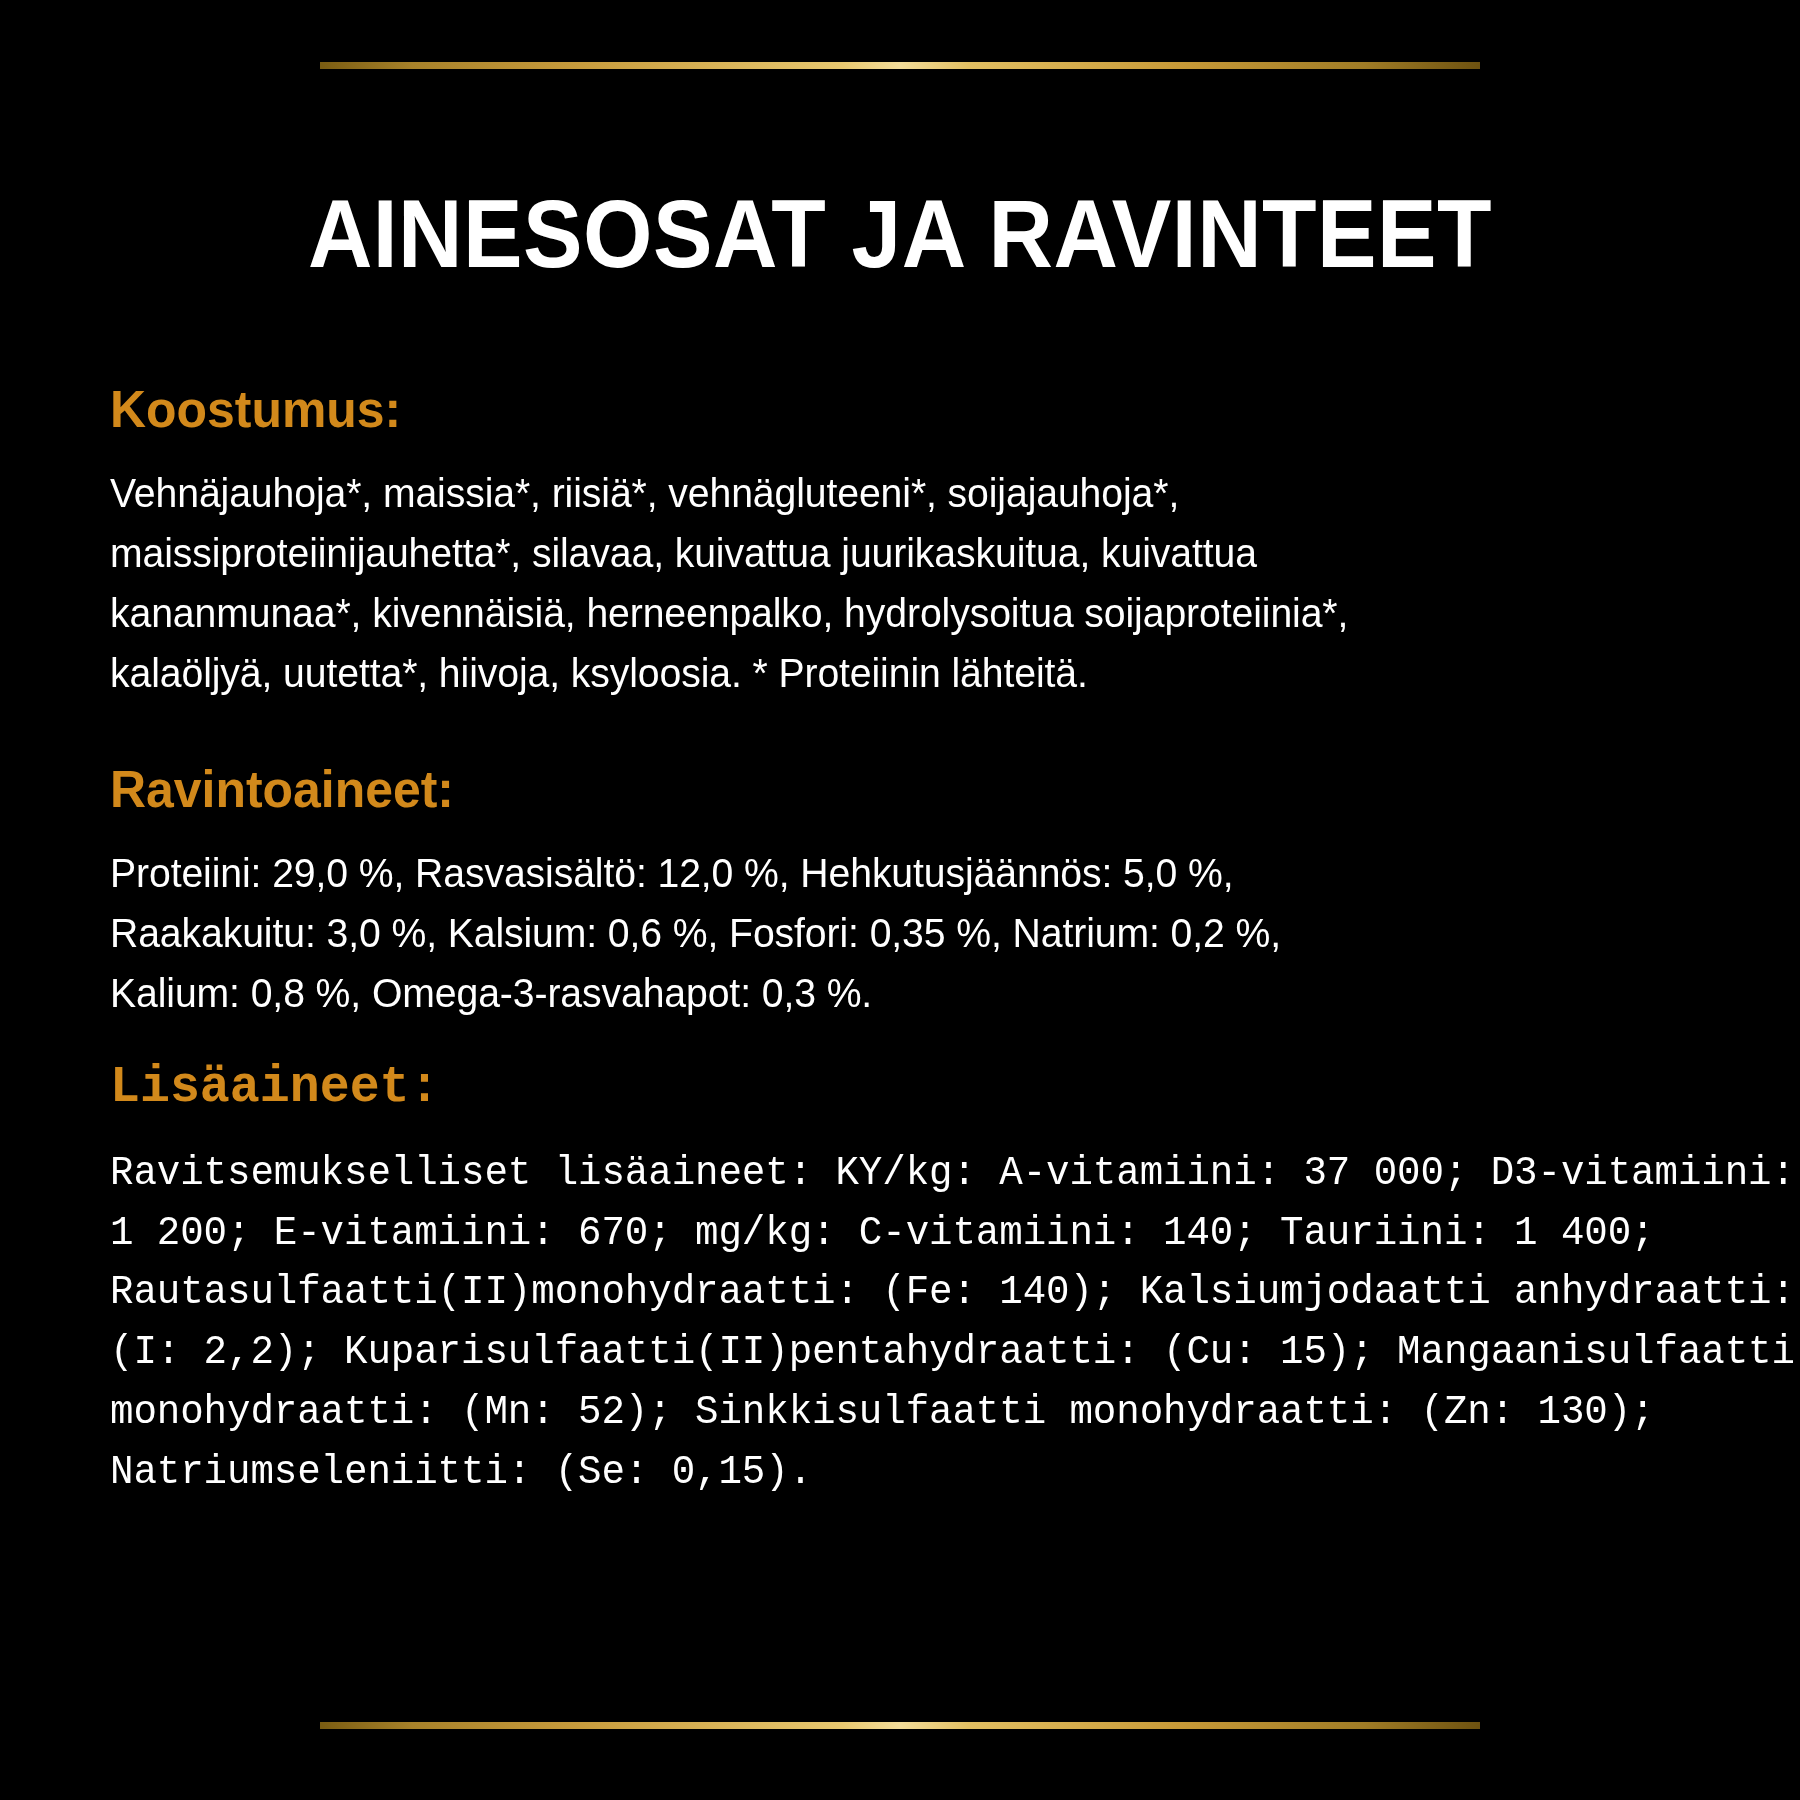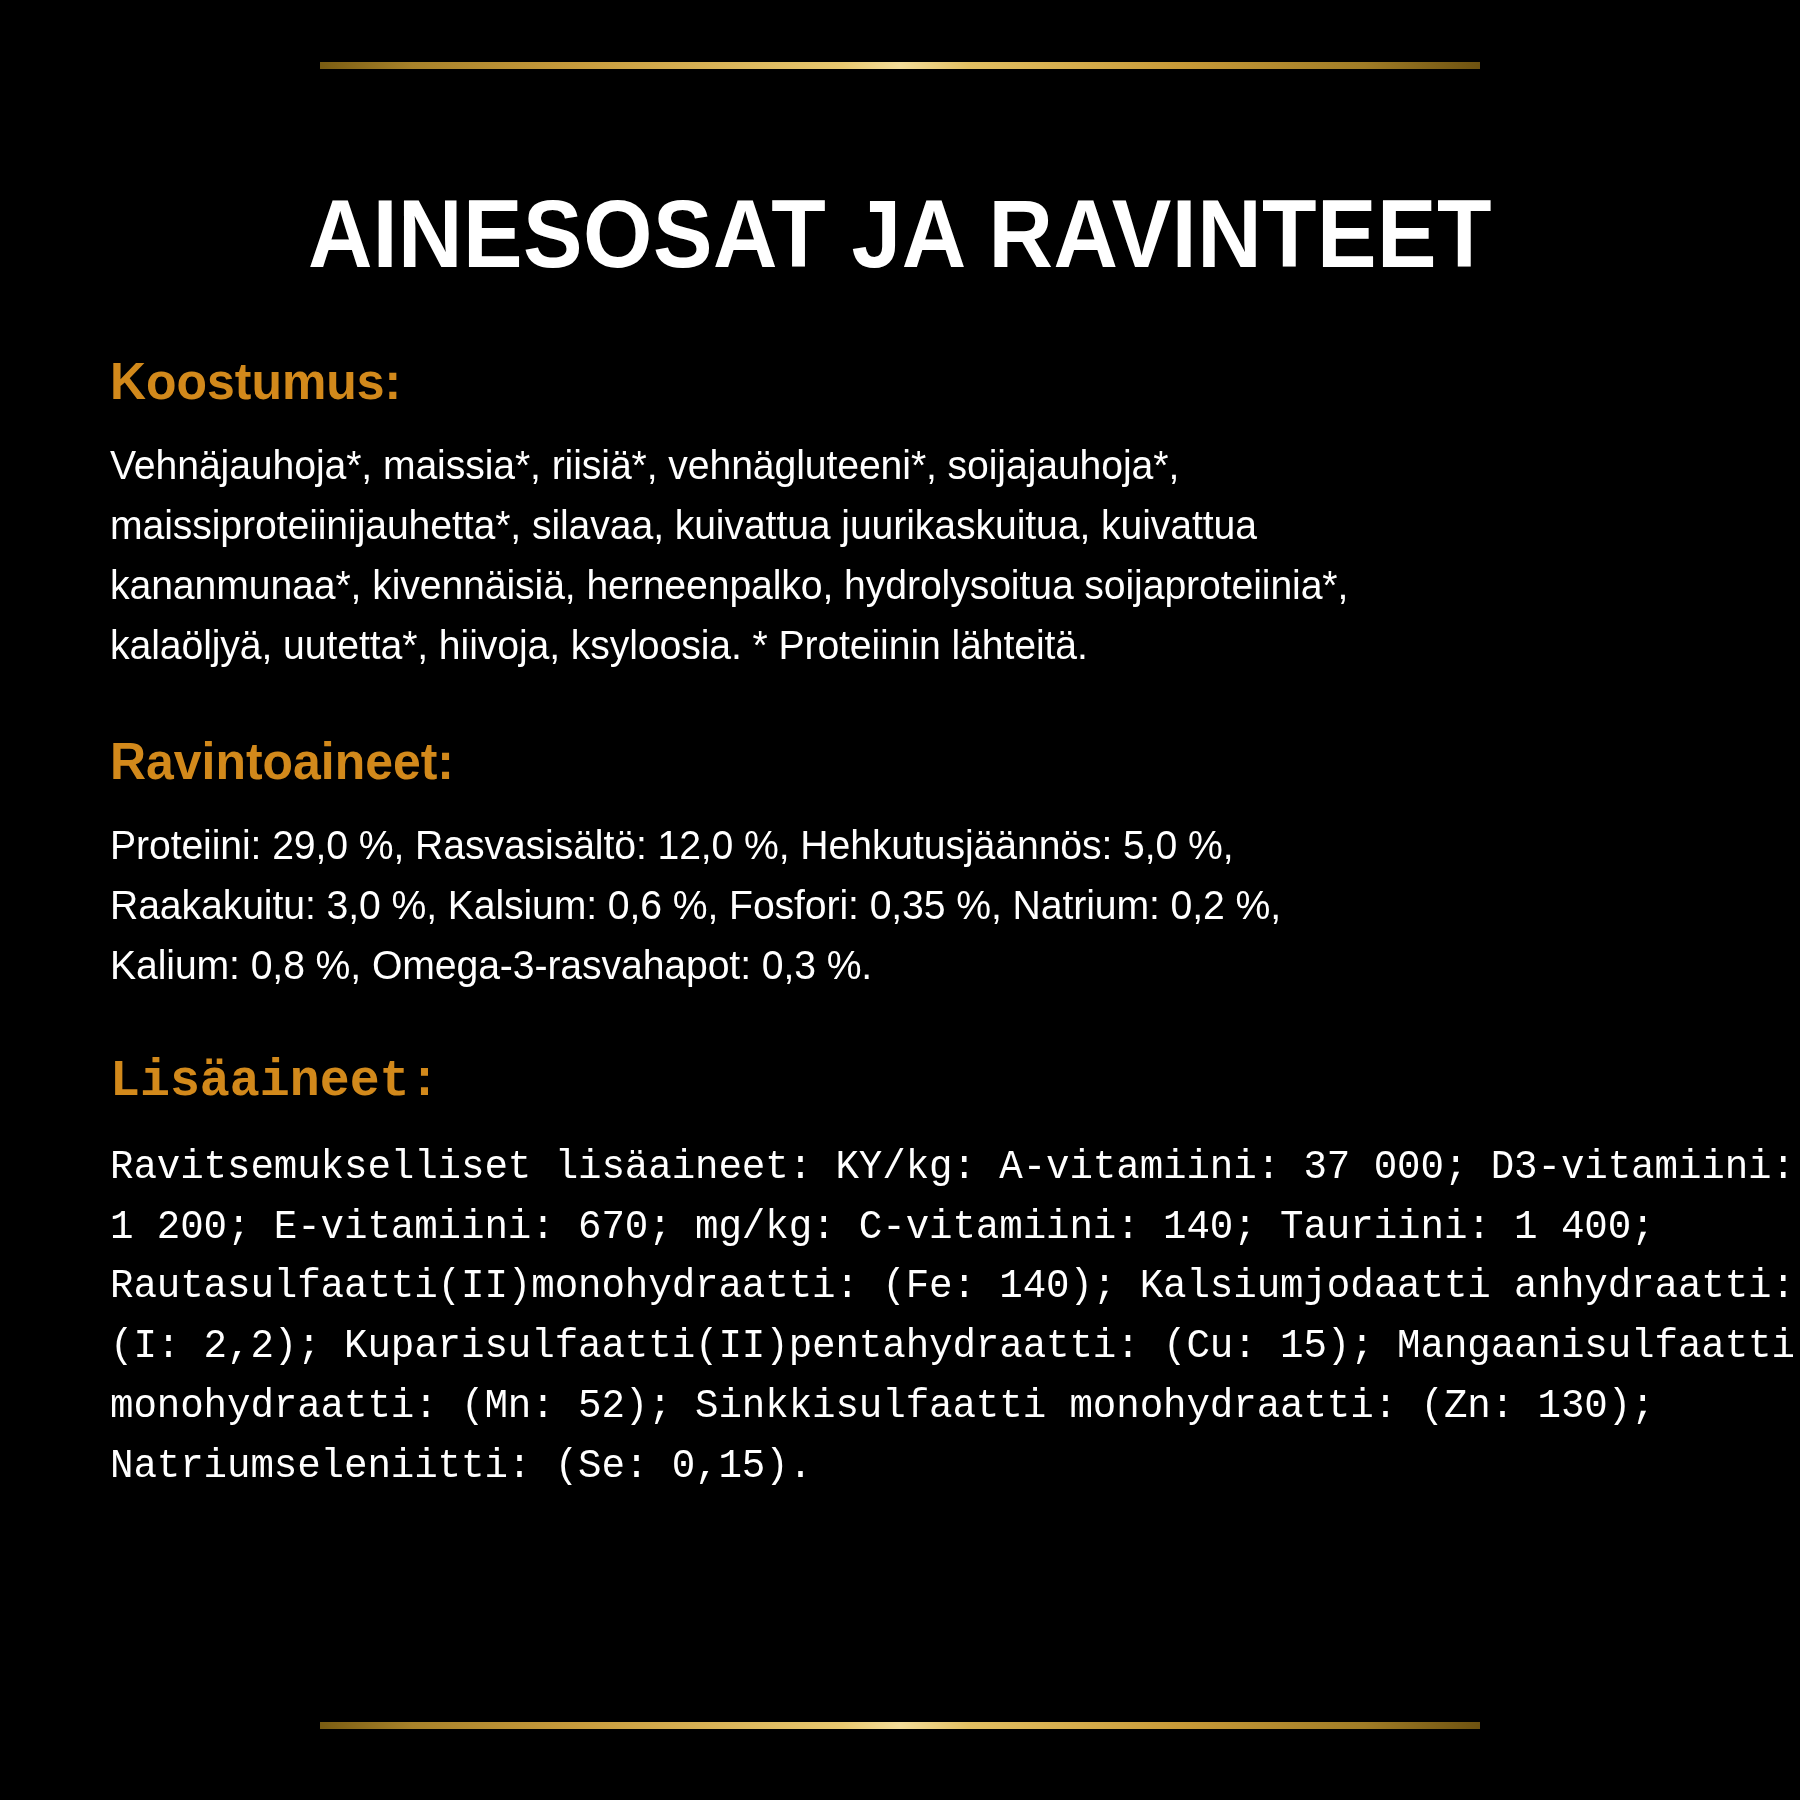--- a/index.html
+++ b/index.html
@@ -87,22 +87,22 @@
     font-weight: 400;
     line-height: 1.46;
     margin: 0;
     transform: scaleX(0.955);
     transform-origin: left top;
     letter-spacing: -0.1px;
   }
 
   .section-body .line { display: block; white-space: nowrap; }
 
-  #sec-composition { margin-bottom: 56px; }
-  #sec-nutrients  { margin-bottom: 58px; }
+  #sec-composition { margin-bottom: 56px; margin-top: 28px; }
+  #sec-nutrients  { margin-bottom: 36px; }
 </style>
 </head>
 <body>
 
 <div class="panel">
 
   <div class="rule rule-top"></div>
 
   <h1 class="title">AINESOSAT JA RAVINTEET</h1>
 

